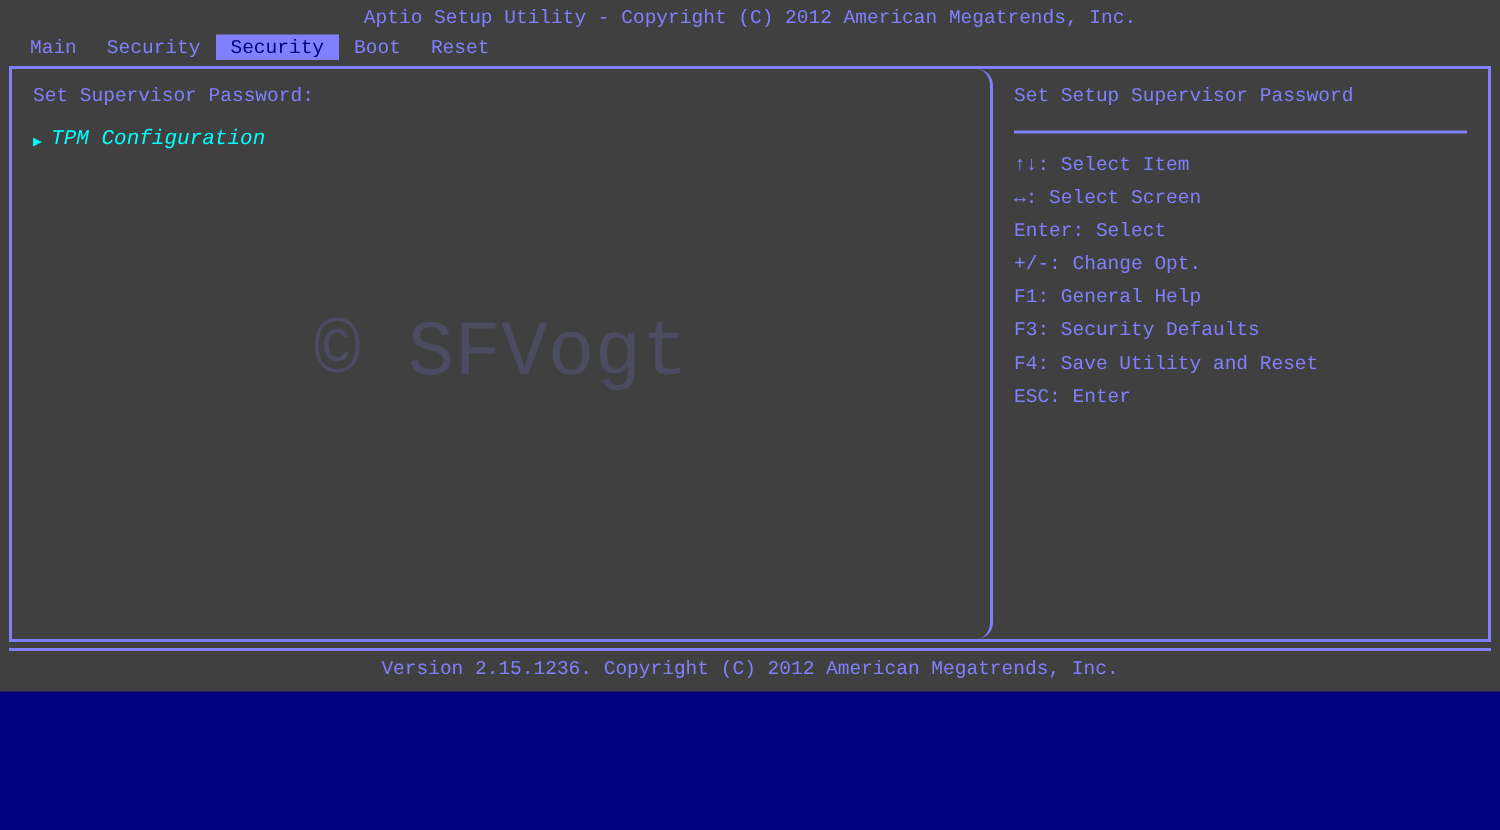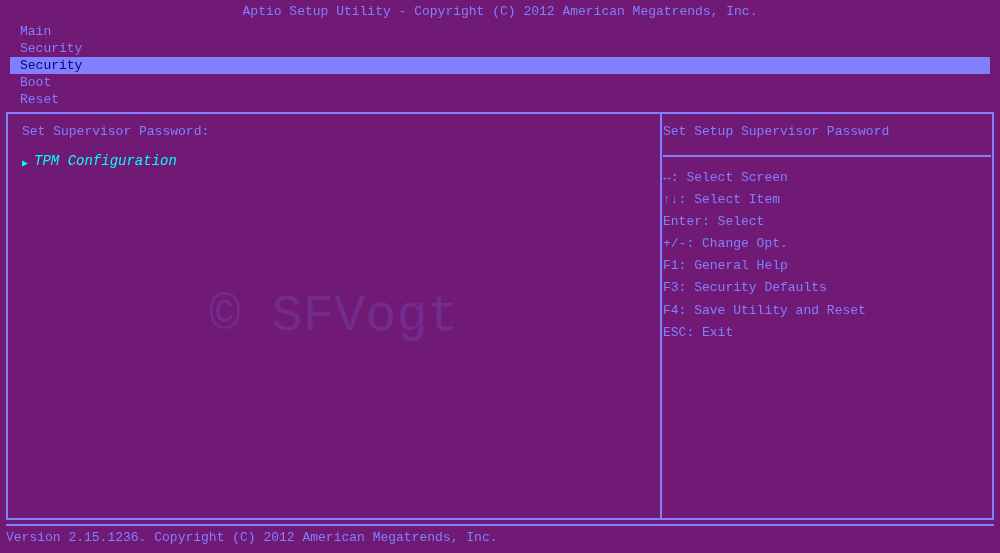--- a/index.html
+++ b/index.html
@@ -13,39 +13,39 @@
       height: 553px;
       background-color: #000080;
       font-family: 'Courier New', Courier, monospace;
       font-size: 14px;
       color: #8080ff;
       overflow: hidden;
     }
 
     #app {
       width: 1000px;
-      height: 553px;
+      height: 461px;
       display: flex;
       flex-direction: column;
-      background-color: #701a75;
+      background-color: #404040;
     }
 
     
     #title-bar {
       text-align: center;
       padding: 4px 0 2px 0;
       color: #8080ff;
       font-size: 13px;
       flex-shrink: 0;
     }
 
     
     #nav-bar {
       display: flex;
-      flex-direction: column;
+      flex-direction: row;
       padding: 2px 10px 0 10px;
       flex-shrink: 0;
       gap: 0;
     }
 
     .nav-tab {
       padding: 1px 10px;
       color: #8080ff;
       font-size: 13px;
       cursor: pointer;
@@ -66,20 +66,21 @@
       overflow: hidden;
     }
 
     
     #left-panel {
       flex: 1;
       padding: 10px 14px;
       border-right: 2px solid #8080ff;
       position: relative;
       overflow: hidden;
+      border-radius: 11px;
     }
 
     .left-item-label {
       color: #8080ff;
       font-size: 13px;
       margin-bottom: 14px;
     }
 
     .left-item-link {
       display: flex;
@@ -107,21 +108,21 @@
       font-size: 52px;
       font-family: 'Courier New', Courier, monospace;
       white-space: nowrap;
       pointer-events: none;
       user-select: none;
     }
 
     
     #right-panel {
       width: 330px;
-      padding: 10px 1px;
+      padding: 10px 14px;
       display: flex;
       flex-direction: column;
     }
 
     #right-description {
       color: #8080ff;
       font-size: 13px;
       margin-bottom: 10px;
       flex-shrink: 0;
     }
@@ -137,20 +138,21 @@
       font-size: 13px;
       line-height: 1.7;
     }
 
     #key-help .key-line {
       display: block;
     }
 
     
     #footer {
+      text-align: center;
       padding: 4px 0 4px 0;
       color: #8080ff;
       font-size: 13px;
       border-top: 2px solid #8080ff;
       flex-shrink: 0;
       margin: 0 6px 4px 6px;
     }
   </style>
 </head>
 <body>
@@ -178,28 +180,28 @@
         <span>TPM Configuration</span>
       </div>
       <div id="watermark">© SFVogt</div>
     </div>
 
     <div id="right-panel">
       <div id="right-description">Set Setup Supervisor Password</div>
       <hr id="right-divider">
       <div id="key-help">
 
-      <span class="key-line">↔: Select Screen</span>
-          <span class="key-line">↑↓: Select Item</span>
+      <span class="key-line">↑↓: Select Item</span>
+          <span class="key-line">↔: Select Screen</span>
           <span class="key-line">Enter: Select</span>
           <span class="key-line">+/-: Change Opt.</span>
           <span class="key-line">F1: General Help</span>
           <span class="key-line">F3: Security Defaults</span>
           <span class="key-line">F4: Save Utility and Reset</span>
-          <span class="key-line">ESC: Exit</span>
+          <span class="key-line">ESC: Enter</span>
         </div>
     </div>
   </div>
 
   <div id="footer">
     <span>Version 2.15.1236. Copyright (C) 2012 American Megatrends, Inc.</span>
   </div>
 </div>
 
 </body></html>

